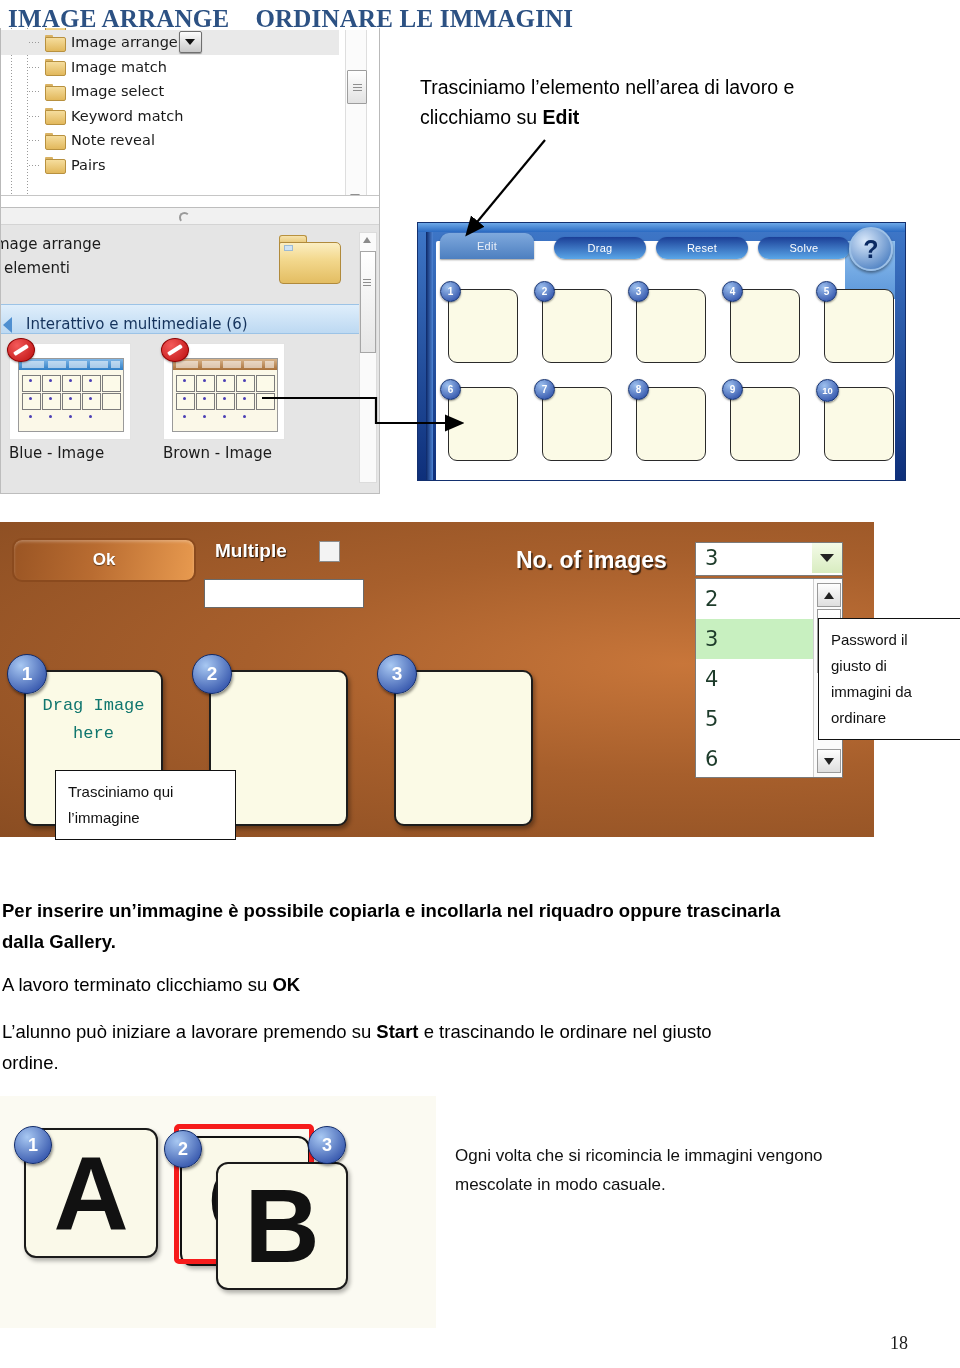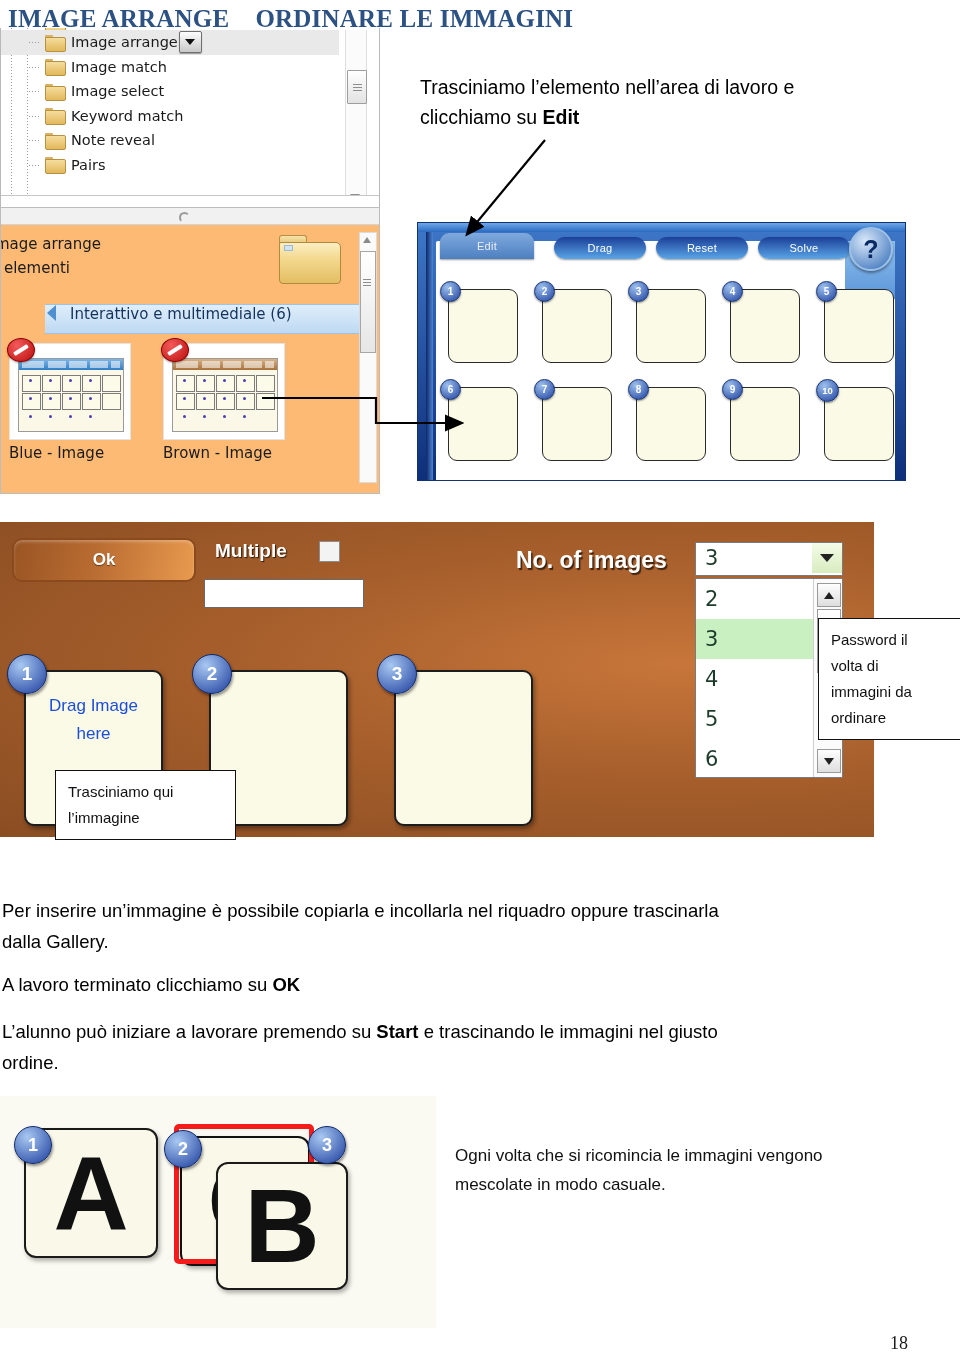--- a/index.html
+++ b/index.html
@@ -51,36 +51,36 @@
   .sb-down{position:absolute;left:4px;bottom:6px;width:0;height:0;
     border-left:5px solid transparent;border-right:5px solid transparent;border-top:6px solid #909090;}
   .fig1-strip{position:absolute;left:0;right:0;bottom:0;height:12px;background:#fff;border-top:1px solid #c6c6c6;}
 
   
   .callout1{position:absolute;left:420px;top:72px;width:480px;
     font-size:19.5px;line-height:30px;color:#000;font-family:"Liberation Sans",sans-serif;}
   .callout1 b{font-weight:bold;}
 
   
-  .fig2{position:absolute;left:0;top:207px;width:378px;height:285px;background:#fdba74;
+  .fig2{position:absolute;left:0;top:207px;width:378px;height:285px;background:#e5e5e5;
         border:1px solid #bdbdbd;overflow:hidden;}
   .fig2-top{position:absolute;left:0;top:0;right:0;height:16px;background:#f1f1f1;border-bottom:1px solid #d4d4d4;}
   .fig2-top::after{content:"";position:absolute;left:178px;top:4px;width:7px;height:7px;
     border:2px solid #9a9a9a;border-radius:50%;border-right-color:transparent;border-bottom-color:transparent;}
   .fig2-head{position:absolute;left:-6px;top:24px;font-size:15px;line-height:24px;
     color:#1b1b1b;font-family:"DejaVu Sans",sans-serif;}
   .big-folder{position:absolute;left:278px;top:27px;width:62px;height:48px;}
   .big-folder .t{position:absolute;left:0;top:0;width:26px;height:8px;border-radius:3px 3px 0 0;
     background:linear-gradient(#f6e0a6,#e7c madre);background:linear-gradient(#f7e3ac,#e6c472);border:1px solid #b8913f;border-bottom:none;}
   .big-folder .b{position:absolute;left:0;top:7px;width:60px;height:40px;border-radius:2px 5px 4px 4px;
     background:linear-gradient(#fbeec2 0%,#f3d98f 40%,#e3bd62 100%);border:1px solid #b08a3c;}
   .big-folder .dot{position:absolute;left:5px;top:10px;width:7px;height:4px;background:#cfe3f5;border:1px solid #9dbad3;}
   .cat-row{position:absolute;left:0;top:96px;right:18px;height:28px;
     background:linear-gradient(#dfeefb,#bdd9f2);border-top:1px solid #9cc3e6;border-bottom:1px solid #9cc3e6;
-    display:flex;align-items:flex-start;margin-left:44px;}
+    display:flex;align-items:flex-end;}
   .cat-tri{width:0;height:0;border-top:8px solid transparent;border-bottom:8px solid transparent;
     border-right:9px solid #4f8fd0;margin-left:2px;margin-right:14px;}
   .cat-label{font-size:15px;color:#15335c;font-family:"DejaVu Sans",sans-serif;}
   .thumbs{position:absolute;left:8px;top:135px;display:flex;gap:34px;}
   .thumb-cell{width:120px;}
   .thumb-img{position:relative;width:120px;height:95px;background:#fff;border:1px solid #e3e3e3;}
   .thumb-mini{position:absolute;left:8px;top:14px;width:104px;height:72px;background:#fbf8e8;border:1px solid #9a9a9a;}
   .thumb-bar{position:absolute;left:0;top:0;right:0;height:11px;}
   .thumb-bar.blue{background:linear-gradient(#7fb6e6,#2f7fc7);}
   .thumb-bar.brown{background:linear-gradient(#d7b38a,#a9713a);}
@@ -171,22 +171,22 @@
     background:linear-gradient(#ffffff,#e3e3e3);border:1px solid #9a9a9a;}
   .list-sb .grp{position:absolute;left:9px;top:56px;width:10px;height:8px;
     background:repeating-linear-gradient(to bottom,#8a8a8a 0 1px,transparent 1px 3px);}
   .drop-row{position:absolute;left:24px;top:148px;display:flex;gap:46px;}
   .drop{position:relative;width:135px;height:152px;background:#fbfae6;border:2px solid #1d1d1d;border-radius:10px;
     box-shadow:2px 3px 4px rgba(0,0,0,.35);}
   .drop .num{position:absolute;left:-19px;top:-18px;width:38px;height:38px;border-radius:50%;
     background:radial-gradient(circle at 34% 28%,#a8c8f2,#1b3c9c);border:1px solid #102a6a;
     color:#fff;font-size:19px;font-weight:bold;display:flex;align-items:center;justify-content:center;
     box-shadow:1px 2px 3px rgba(0,0,0,.45);}
-  .drop .txt{position:absolute;left:0;right:0;top:20px;text-align:center;font-size:17px;color:#1d4ed8;
-    line-height:28px;font-family:Liberation Sans, sans-serif;}
+  .drop .txt{position:absolute;left:0;right:0;top:20px;text-align:center;font-size:17px;color:#0f766e;
+    line-height:28px;font-family:Liberation Mono, monospace;}
 
   
   .cbox{position:absolute;background:#fff;border:1px solid #111;z-index:9;
     font-size:15px;line-height:26px;color:#111;padding:8px 12px;font-family:"Liberation Sans",sans-serif;}
 
   
   .para{position:absolute;left:2px;width:940px;font-size:18.5px;line-height:31px;color:#000;
     font-family:"Liberation Sans",sans-serif;}
   .para b{font-weight:bold;}
 
@@ -519,36 +519,36 @@
     </div>
   </div>
 
   <div class="cbox" style="left:55px;top:770px;width:155px;">
     <div>Trasciniamo qui</div>
     <div>l’immagine</div>
   </div>
 
   <div class="cbox" style="left:818px;top:618px;width:124px;">
     <div>Password il</div>
-    <div>volta di</div>
+    <div>giusto di</div>
     <div>immagini da</div>
     <div>ordinare</div>
   </div>
 
-  <div class="para" style="top:895px;">
+  <div class="para" style="top:895px;font-weight:bold;">
     <div>Per inserire un’immagine è possibile copiarla e incollarla nel riquadro oppure trascinarla</div>
     <div>dalla Gallery.</div>
   </div>
 
   <div class="para" style="top:969px;">
     <span>A lavoro terminato clicchiamo su </span><b>OK</b>
   </div>
 
   <div class="para" style="top:1016px;">
-    <div><span>L’alunno può iniziare a lavorare premendo su </span><b>Start</b><span> e trascinando le immagini nel giusto</span></div>
+    <div><span>L’alunno può iniziare a lavorare premendo su </span><b>Start</b><span> e trascinando le ordinare nel giusto</span></div>
     <div>ordine.</div>
   </div>
 
   <div class="fig5">
     <div class="card a">A</div>
     <div class="card c">C</div>
     <div class="redframe"></div>
     <div class="card b">B</div>
     <div class="cnum n1">1</div>
     <div class="cnum n2">2</div>

